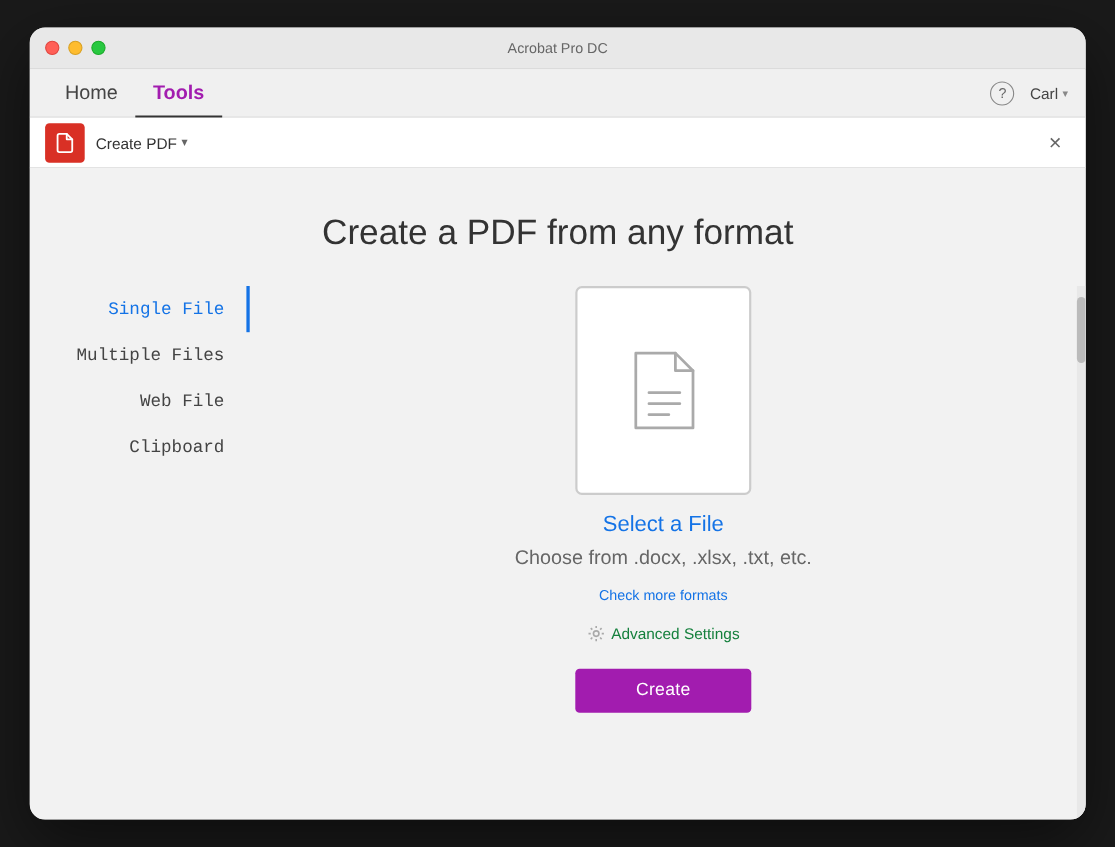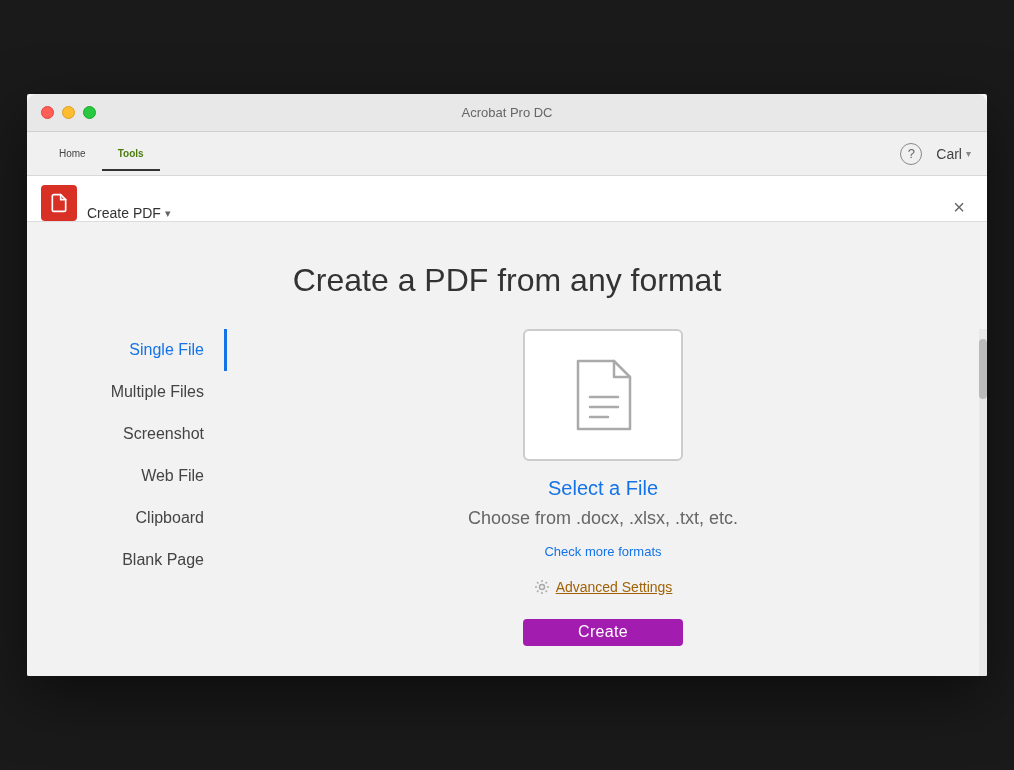--- a/index.html
+++ b/index.html
@@ -8,23 +8,23 @@
       background: #1a1a1a;
       display: flex;
       justify-content: center;
       align-items: center;
       min-height: 100vh;
       font-family: -apple-system, BlinkMacSystemFont, 'Helvetica Neue', Arial, sans-serif;
     }
 
     .window {
       width: 960px;
-      height: 582px;
+      height: 720px;
       background: #f5f5f5;
-      border-radius: 2px;
+      border-radius: 14px;
       box-shadow: 0 20px 60px rgba(0,0,0,0.5);
       overflow: hidden;
       display: flex;
       flex-direction: column;
     }
 
     
     .titlebar {
       height: 38px;
       background: #e8e8e8;
@@ -75,32 +75,32 @@
 
     .nav-tabs {
       display: flex;
       gap: 0;
       align-items: center;
       flex: 1;
     }
 
     .nav-tab {
       padding: 10px 16px;
-      font-size: 10px;
+      font-size: 18px;
       color: #444;
       cursor: pointer;
       font-weight: 400;
       border-bottom: 2px solid transparent;
       margin-bottom: -1px;
     }
 
     .nav-tab.active {
       font-weight: 600;
       border-bottom: 2px solid #333;
-      color: #4d7c0f;
+      color: #a21caf;
     }
 
     .nav-right {
       display: flex;
       align-items: center;
       gap: 14px;
     }
 
     .help-icon {
       width: 22px;
@@ -128,21 +128,21 @@
       font-size: 10px;
       color: #888;
     }
 
     
     .toolbar {
       height: 46px;
       background: #fff;
       border-bottom: 1px solid #ddd;
       display: flex;
-      align-items: flex-end;
+      align-items: center;
       padding: 0 14px;
       gap: 10px;
       flex-shrink: 0;
     }
 
     .tool-icon-btn {
       width: 36px;
       height: 36px;
       background: #d93025;
       border-radius: 4px;
@@ -211,20 +211,21 @@
     }
 
     .left-nav-item {
       padding: 12px 20px 12px 10px;
       font-size: 16px;
       color: #444;
       cursor: pointer;
       text-align: right;
       border-right: 3px solid transparent;
       position: relative;
+      font-family: Liberation Mono, monospace;
     }
 
     .left-nav-item.active {
       color: #1473e6;
       border-right: 3px solid #1473e6;
     }
 
     
     .right-panel {
       flex: 1;
@@ -275,24 +276,23 @@
       cursor: pointer;
       text-decoration: none;
       text-align: center;
       margin-bottom: 20px;
     }
 
     .advanced-settings {
       display: flex;
       gap: 6px;
       font-size: 14px;
-      color: #a16207;
+      color: #15803d;
       cursor: pointer;
       margin-bottom: 24px;
-      text-decoration: underline;
     }
 
     .gear-icon {
       width: 16px;
       height: 16px;
       color: #aaa;
     }
 
     .create-button {
       width: 160px;
@@ -365,24 +365,22 @@
   </div>
 
   <div class="main-content">
     <div class="page-title">Create a PDF from any format</div>
 
     <div class="content-area">
 
       <div class="left-nav">
         <div class="left-nav-item active">Single File</div>
         <div class="left-nav-item">Multiple Files</div>
-        <div class="left-nav-item">Screenshot</div>
         <div class="left-nav-item">Web File</div>
         <div class="left-nav-item">Clipboard</div>
-        <div class="left-nav-item">Blank Page</div>
       </div>
 
       <div class="right-panel">
         <div class="file-drop-zone">
           <svg viewBox="0 0 70 80" fill="none" stroke="#999" stroke-width="3" stroke-linecap="round" stroke-linejoin="round">
             <path d="M10 6 L46 6 L62 22 L62 74 L10 74 Z" fill="white" stroke="#aaa" stroke-width="2.5"></path>
             <path d="M46 6 L46 22 L62 22" fill="none" stroke="#aaa" stroke-width="2.5"></path>
             <line x1="22" y1="42" x2="50" y2="42" stroke="#aaa" stroke-width="2.5"></line>
             <line x1="22" y1="52" x2="50" y2="52" stroke="#aaa" stroke-width="2.5"></line>
             <line x1="22" y1="62" x2="40" y2="62" stroke="#aaa" stroke-width="2.5"></line>

